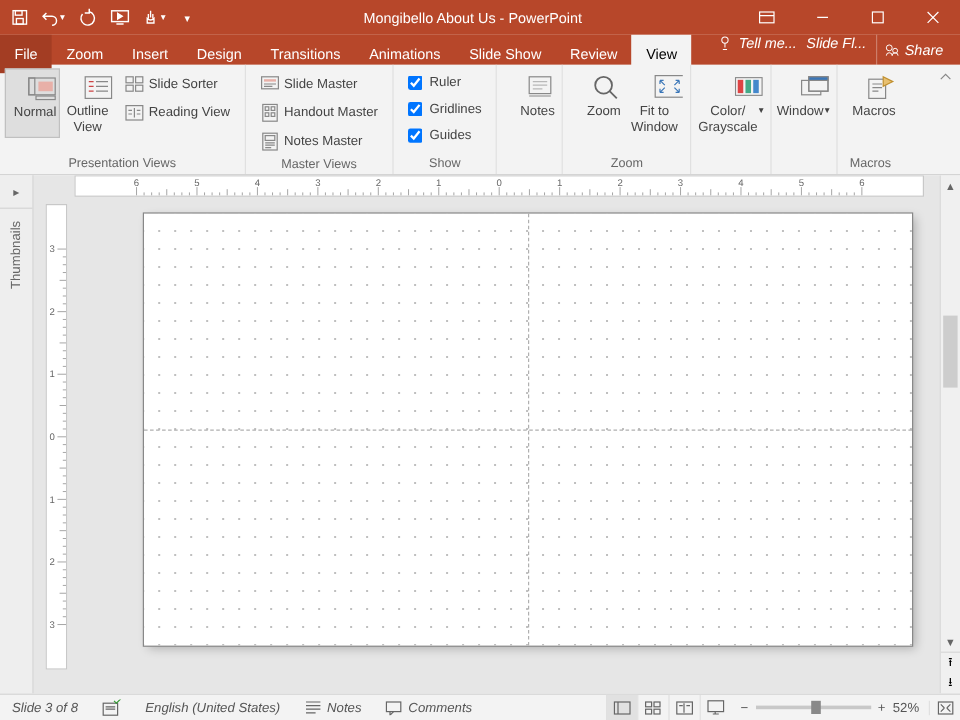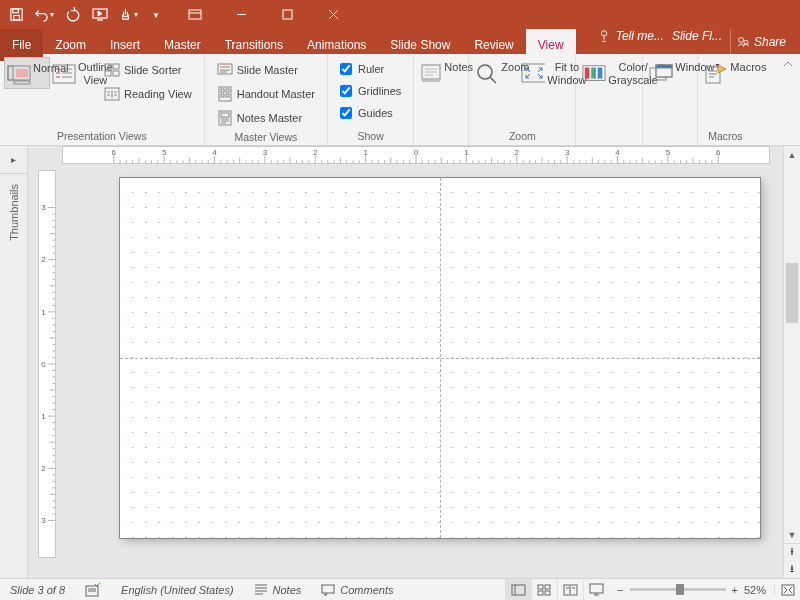--- a/index.html
+++ b/index.html
@@ -11,32 +11,32 @@
 .qat-icon { width: 20px; height: 20px; display: flex; align-items: center; justify-content: center; cursor: pointer; }
 .qat svg { stroke: #fff; fill: none; }
 .title { flex: 1; text-align: center; }
 .winctrl { display: flex; }
 .winctrl-btn { width: 46px; height: 29px; display: flex; align-items: center; justify-content: center; cursor: pointer; }
 
 
 .tabs { height: 25px; background: #b7472a; display: flex; align-items: stretch; color: #fff; font-size: 12px; }
 .tab { padding: 16px 12px; display: flex; align-items: center; cursor: pointer; }
 .tab.file { background: #a33d23; }
-.tab.active { background: #f3f3f3; color: #be185d; }
+.tab.active { background: #f3f3f3; color: #000000; }
 .tabs-right { margin-left: auto; display: flex; align-items: flex-start; gap: 8px; padding-right: 8px; font-style: italic; }
 .tell-me { display: flex; align-items: center; gap: 4px; }
 .user { max-width: 70px; overflow: hidden; white-space: nowrap; text-overflow: ellipsis; }
 .share { display: flex; align-items: center; gap: 4px; padding: 0 6px; border-left: 1px solid rgba(255,255,255,0.3); height: 100%; }
 
 
 .ribbon { height: 92px; background: #f3f3f3; border-bottom: 1px solid #d4d4d4; display: flex; font-size: 11px; color: #444; }
 .group { border-right: 1px solid #e0e0e0; display: flex; flex-direction: column; height: 100%; }
 .group-body { flex: 1; display: flex; align-items: flex-start; padding: 3px 4px 0; }
 .group-label { text-align: center; font-size: 10.5px; color: #666; padding: 2px 0 3px; }
-.big-btn { width: 46px; display: flex; align-items: center; justify-content: flex-start; padding: 4px 2px 0; cursor: pointer; text-align: center; line-height: 1.15; gap: 2px; }
+.big-btn { width: 46px; display: flex; flex-direction: column; align-items: flex-end; justify-content: flex-start; padding: 4px 2px 0; cursor: pointer; text-align: center; line-height: 1.15; gap: 2px; }
 .big-btn.sel { background: #dedede; border: 1px solid #c0c0c0; }
 .big-btn .lbl { min-height: 26px; display: flex; align-items: flex-start; justify-content: center; }
 .small-stack { display: flex; flex-direction: column; gap: 2px; padding: 2px 4px 0; }
 .small-btn { display: flex; align-items: center; gap: 4px; cursor: pointer; height: 22px; padding: 0 4px; }
 .chk { display: flex; align-items: center; gap: 6px; height: 20px; padding: 0 4px; }
 .chk input { width: 12px; height: 12px; }
 .ic24 { width: 24px; height: 24px; display: inline-flex; align-items: center; justify-content: center; }
 .ic16 { width: 16px; height: 16px; display: inline-flex; align-items: center; justify-content: center; }
 .caret { font-size: 8px; margin-left: 1px; }
 
@@ -104,20 +104,21 @@
         </svg>
       </span>
     <span class="qat-icon">
         <svg width="15" height="15" viewBox="0 0 16 16">
           <path d="M8 2 v6 M6 5 v4 M10 5 v4 M5 9 a4 4 0 0 0 6 0 v4 h-6 z" stroke-width="1.2"></path>
         </svg>
         <span class="caret">▾</span>
       </span>
     <span class="qat-icon" style="font-size:9px;">▾</span>
   </div>
+  <div class="title">Mongibello About Us - PowerPoint</div>
   <div class="winctrl">
     <div class="winctrl-btn">
         <svg width="14" height="11" viewBox="0 0 14 11" stroke="#fff" fill="none">
           <rect x="1" y="1" width="12" height="9"></rect>
           <path d="M1 4 h12"></path>
         </svg>
       </div>
     <div class="winctrl-btn">
         <svg width="11" height="11" stroke="#fff">
           <path d="M1 5.5 h9"></path>
@@ -133,21 +134,21 @@
           <path d="M1 1 L10 10 M10 1 L1 10"></path>
         </svg>
       </div>
   </div>
 </div>
 
 <div class="tabs">
   <div class="tab file">File</div>
   <div class="tab">Zoom</div>
   <div class="tab">Insert</div>
-  <div class="tab">Master</div>
+  <div class="tab">Design</div>
   <div class="tab">Transitions</div>
   <div class="tab">Animations</div>
   <div class="tab">Slide Show</div>
   <div class="tab">Review</div>
   <div class="tab active">View</div>
   <div class="tabs-right">
     <div class="tell-me">
       <svg width="14" height="14" viewBox="0 0 16 16" stroke="#fff" fill="none">
           <circle cx="7" cy="5" r="3"></circle>
           <path d="M7 8 v4 M5 14 h4"></path>

